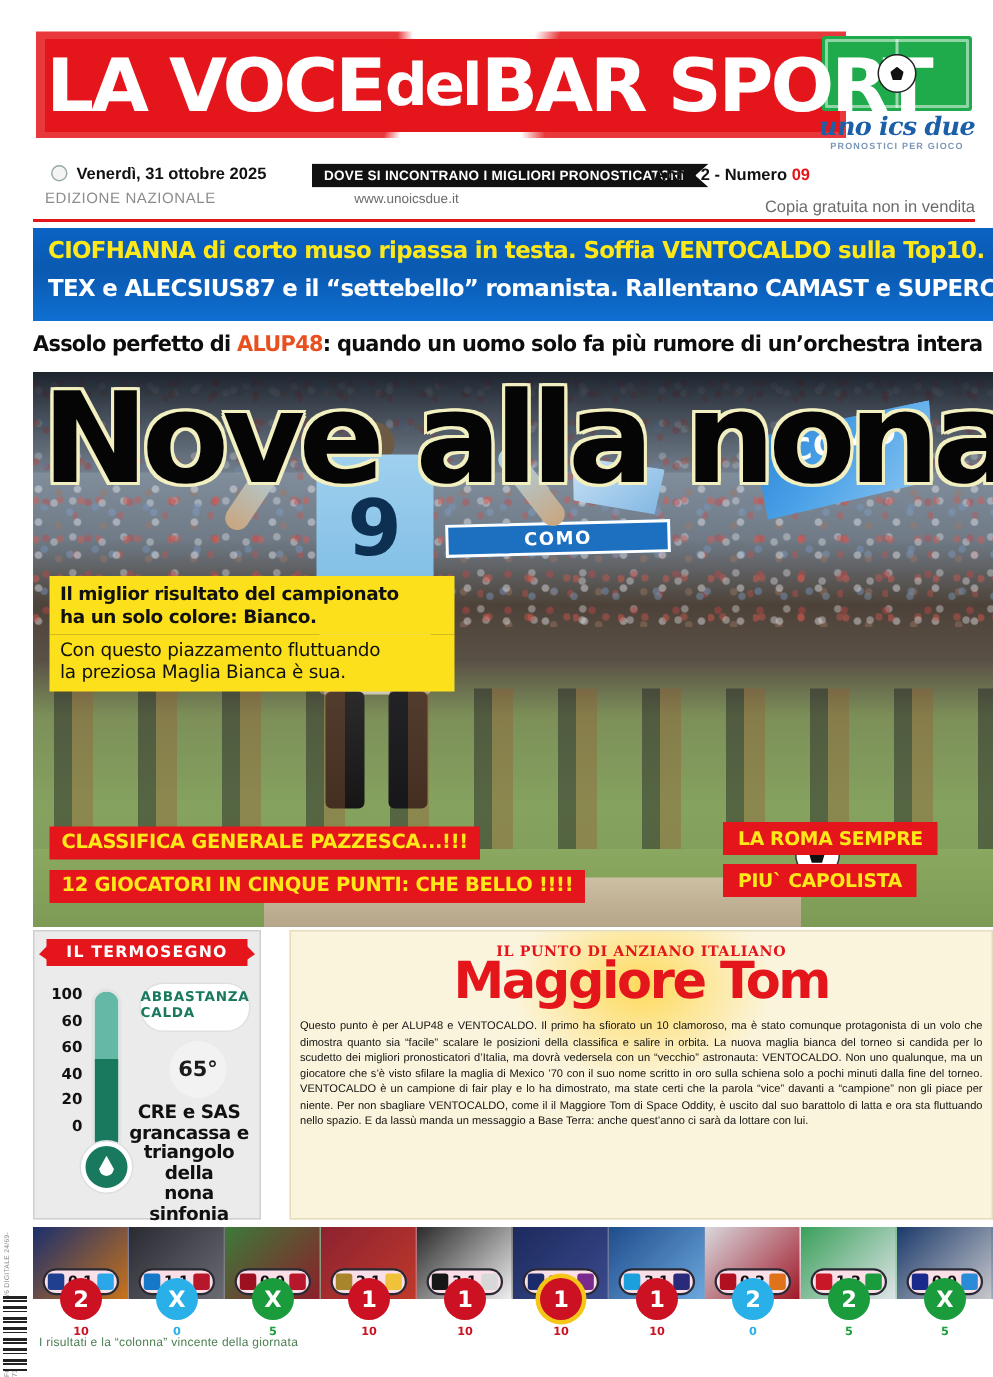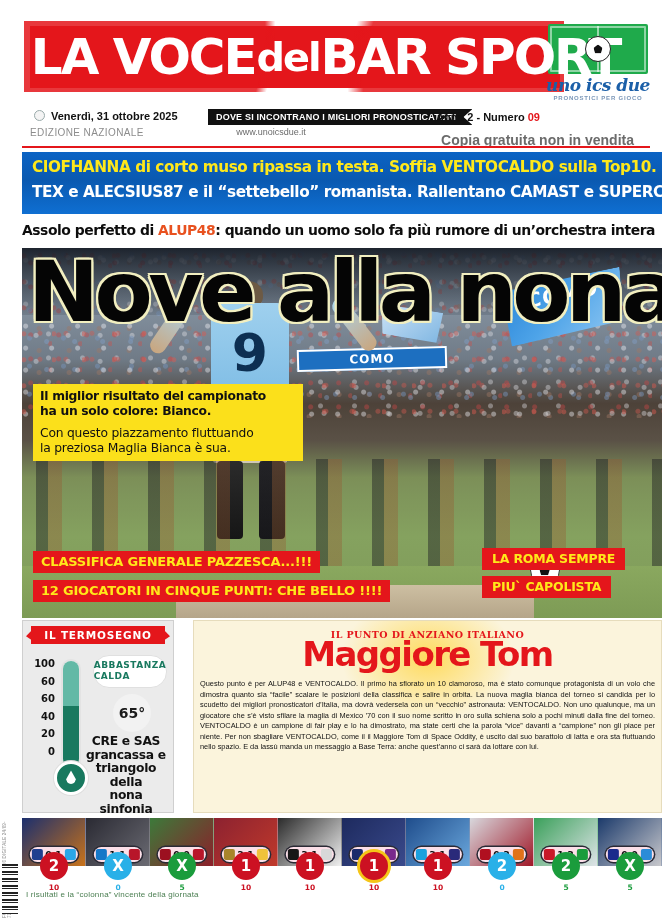--- a/index.html
+++ b/index.html
@@ -141,22 +141,22 @@
     position:absolute; left: 0; right:0; top: 17px;
     text-align:center; font-size: 9px; color:#6b6b6b;
     padding-right: 120px;
   }
   .mh-issue {
     position:absolute; right: 122px; top: 1px;
     font-size: 11px; font-weight: 800; color:#111;
   }
   .mh-issue .num { color:#e4161b; }
   .mh-free {
-    position:absolute; right: 28px; top: 22px;
-    font-size: 14px; color:#6b6b6b;font-weight:bold;
+    position:absolute; right: 12px; top: 22px;
+    font-size: 11px; color:#6b6b6b;
   }
   .mh-rule {
     position:absolute; left: 22px; right: 12px; top: 146px;
     height: 2px; background:#e4161b;
   }
 
   
   .blue-banner {
     position:absolute; left: 22px; right: 0px; top: 152px;
     height: 62px;

